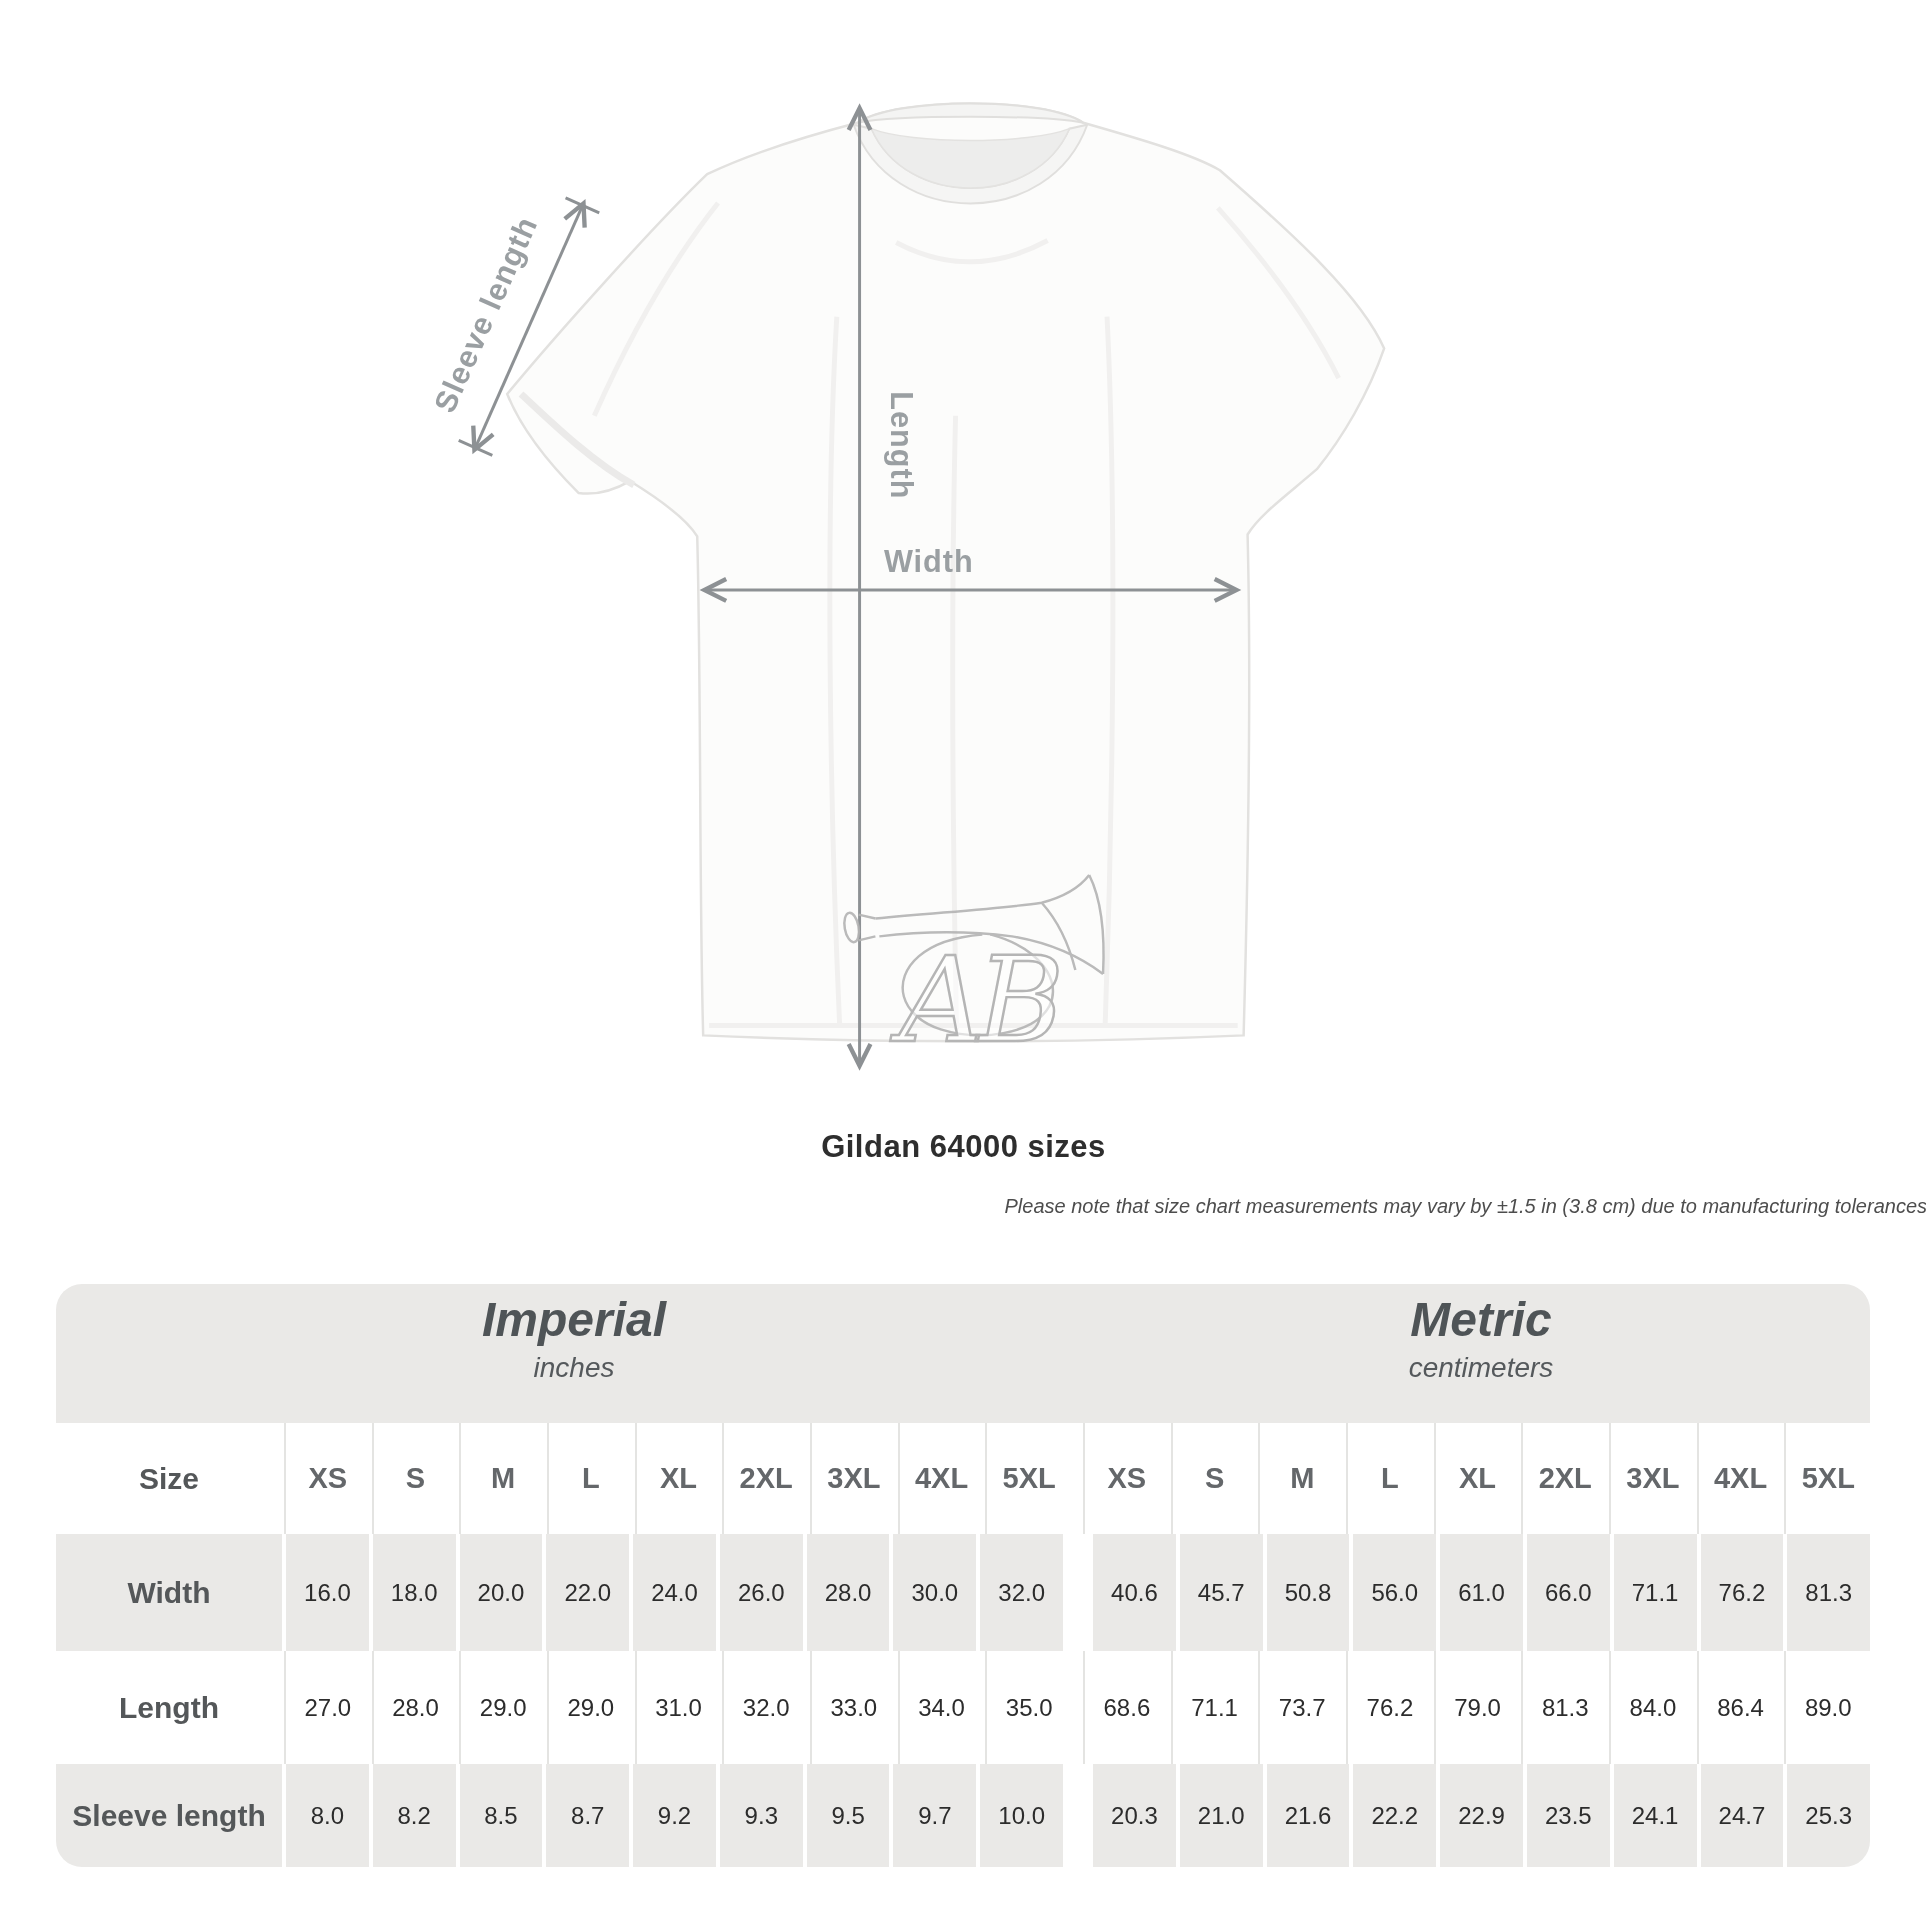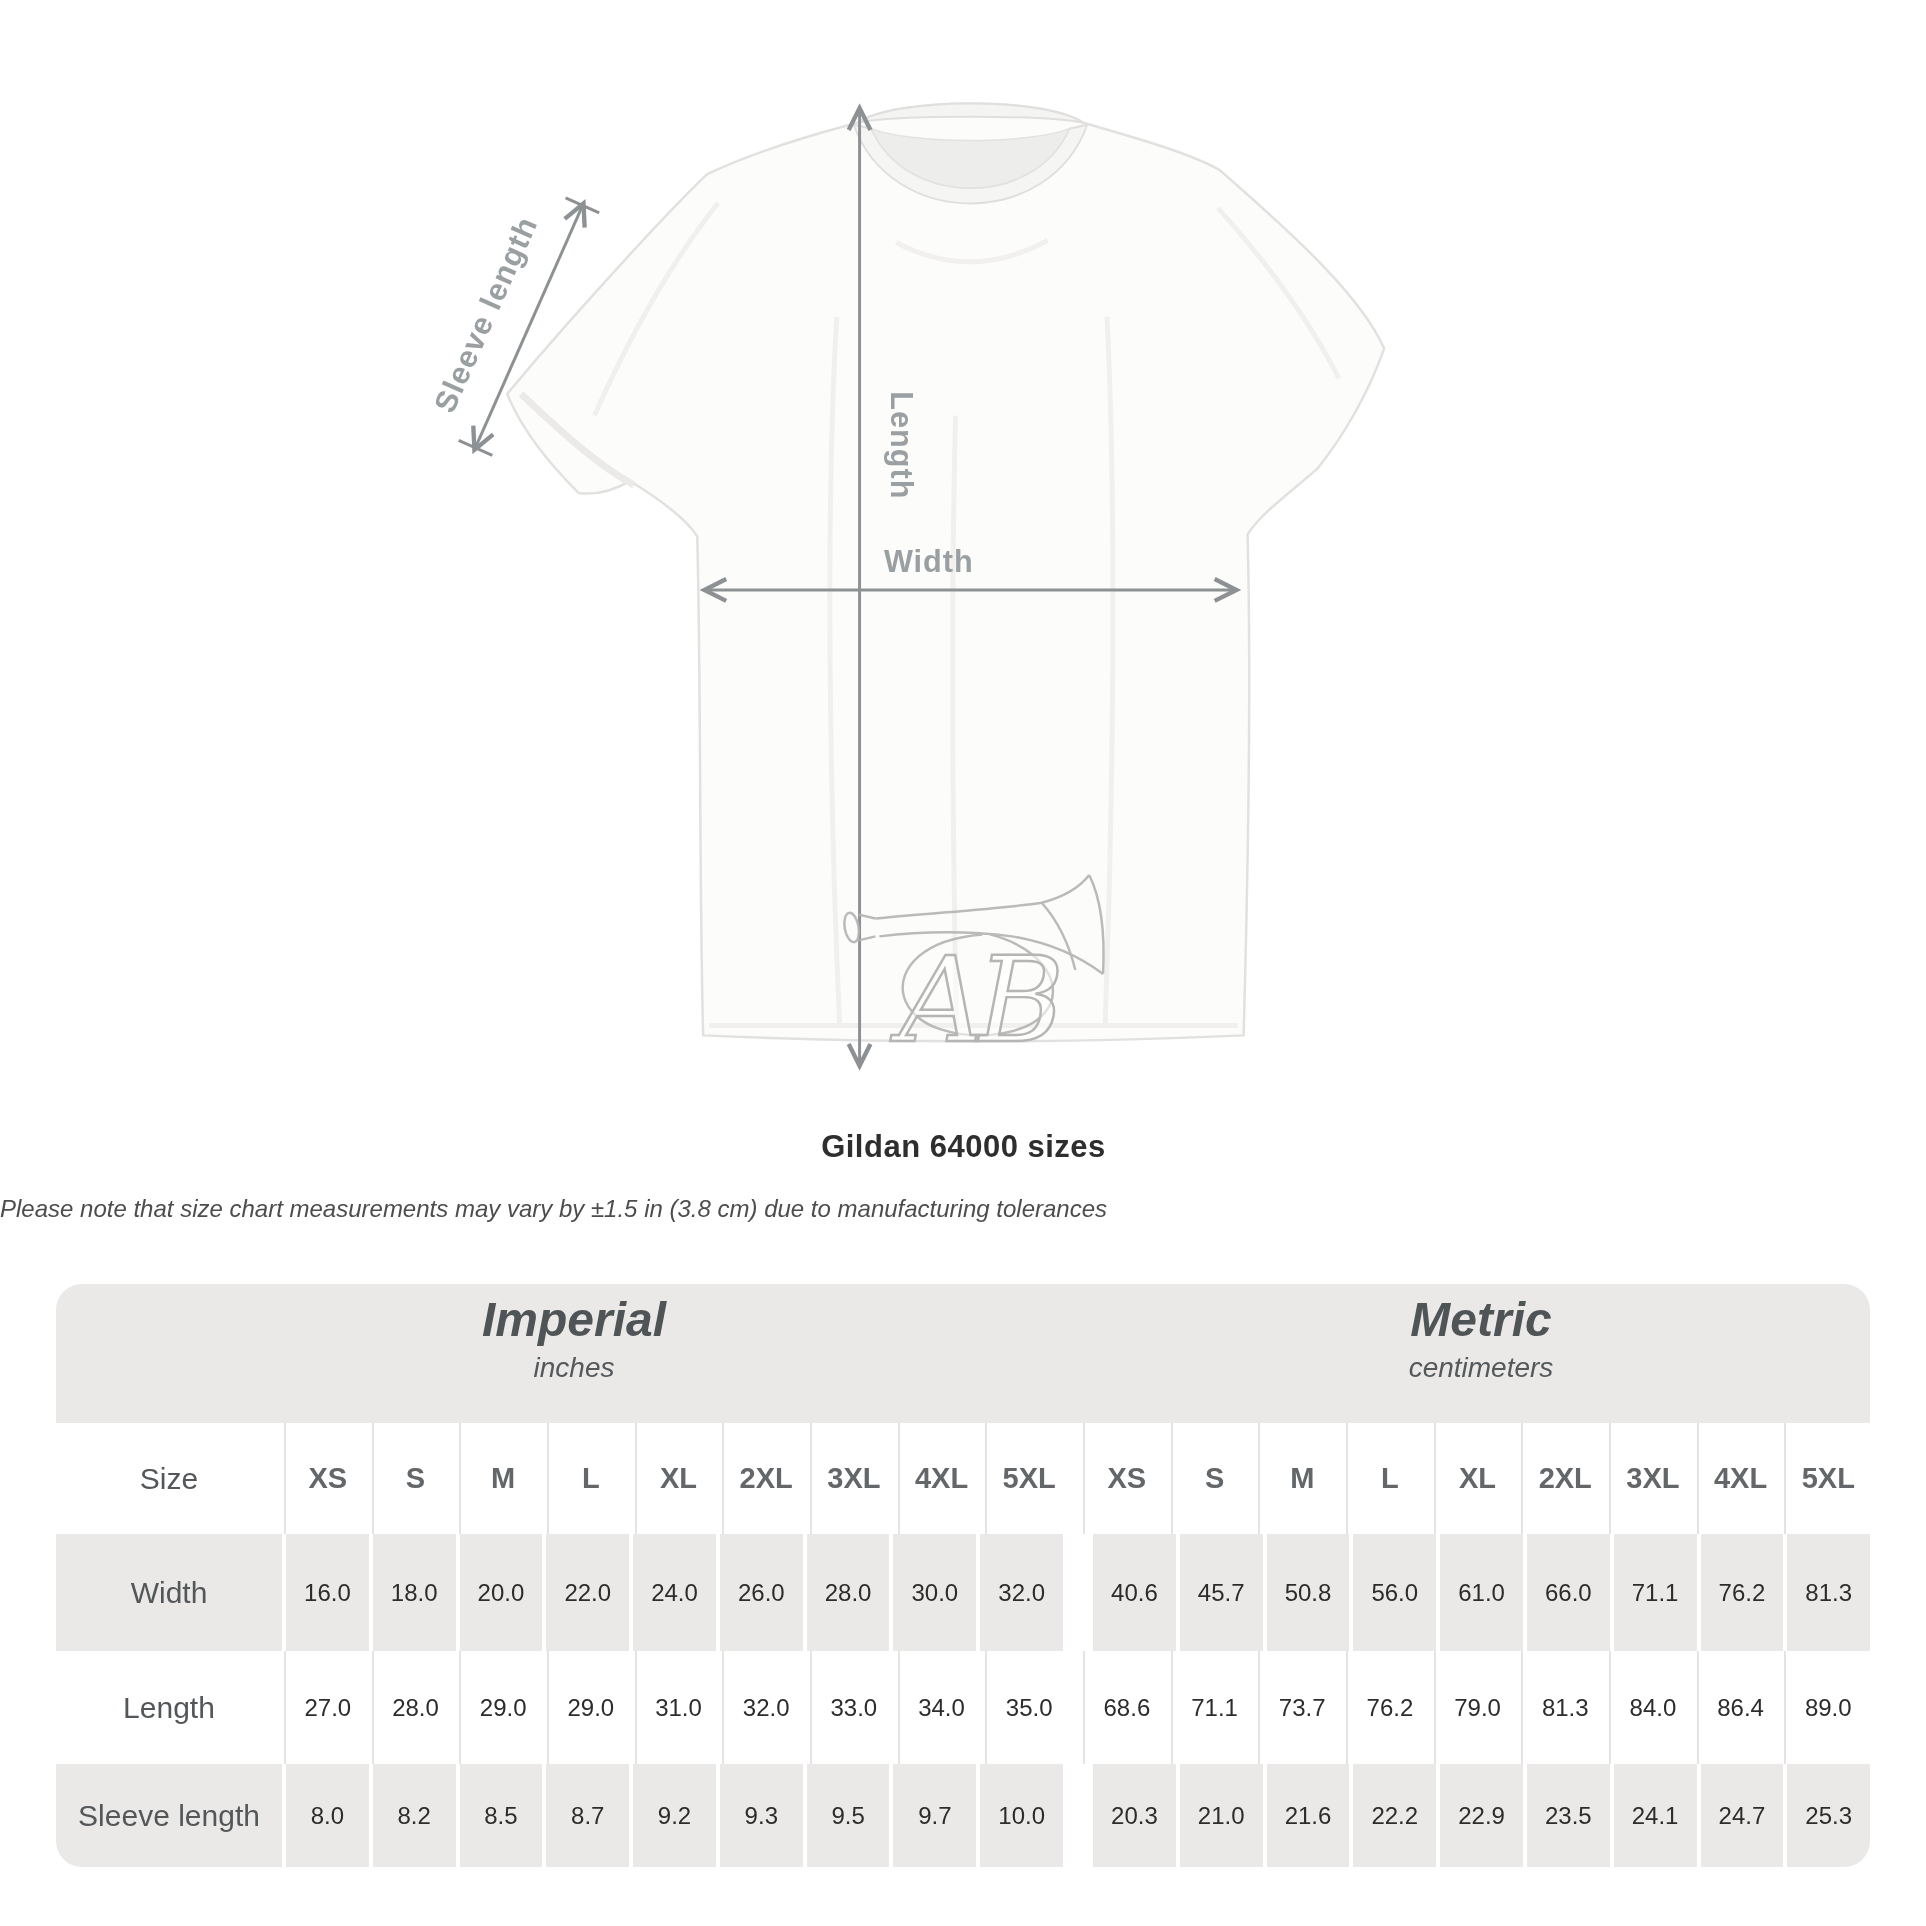--- a/index.html
+++ b/index.html
@@ -5,36 +5,36 @@
   html,body{margin:0;padding:0;background:#ffffff;}
   .stage{position:relative;width:1927px;height:1927px;background:#ffffff;
          font-family:"Liberation Sans",sans-serif;overflow:hidden;}
 
   
   .fig{position:absolute;left:0;top:0;width:1927px;height:1168px;}
 
   
   .title{position:absolute;left:0;top:1129px;width:100%;text-align:center;
          font-size:31px;font-weight:bold;color:#2e2e2e;letter-spacing:0.5px;}
-  .subtitle{position:absolute;left:0;top:1195px;width:100%;text-align:left;
-         font-size:24px;font-style:italic;color:#4d4d4d;}
+  .subtitle{position:absolute;left:0;top:1195px;width:100%;text-align:right;
+         font-size:20px;font-style:italic;color:#4d4d4d;}
 
   
   .tbl{position:absolute;left:56px;top:1284px;width:1814px;
        border-radius:26px;overflow:hidden;}
   .row{display:flex;width:100%;}
   .band{height:139px;background:#eae9e7;}
   .band .half{padding-top:16px;text-align:center;color:#4f5457;}
   .band .half.left{flex:0 0 1036px;}
   .band .half.right{flex:1 1 auto;}
   .uname{font-size:48px;font-weight:bold;font-style:italic;line-height:40px;}
   .uunit{font-size:28px;font-style:italic;line-height:30px;margin-top:13px;color:#55595c;}
 
   .cell{display:flex;align-items:center;justify-content:center;}
-  .lab{flex:0 0 226px;font-weight:normal;font-size:30px;color:#545759;}
+  .lab{flex:0 0 226px;font-weight:bold;font-size:30px;color:#545759;}
   .cell.head,.cell.val{flex:1 1 0;margin-left:4px;}
   .cell.midgap{margin-left:30px;}
   .cell.head{font-weight:bold;font-size:29px;color:#64676a;}
   .cell.val{font-size:24px;color:#2c2c2c;}
 
   .r-size{height:111px;}
   .r-w{height:117px;}
   .r-l{height:113px;}
   .r-s{height:103px;}
   .row.white .cell{background:#ffffff;}

